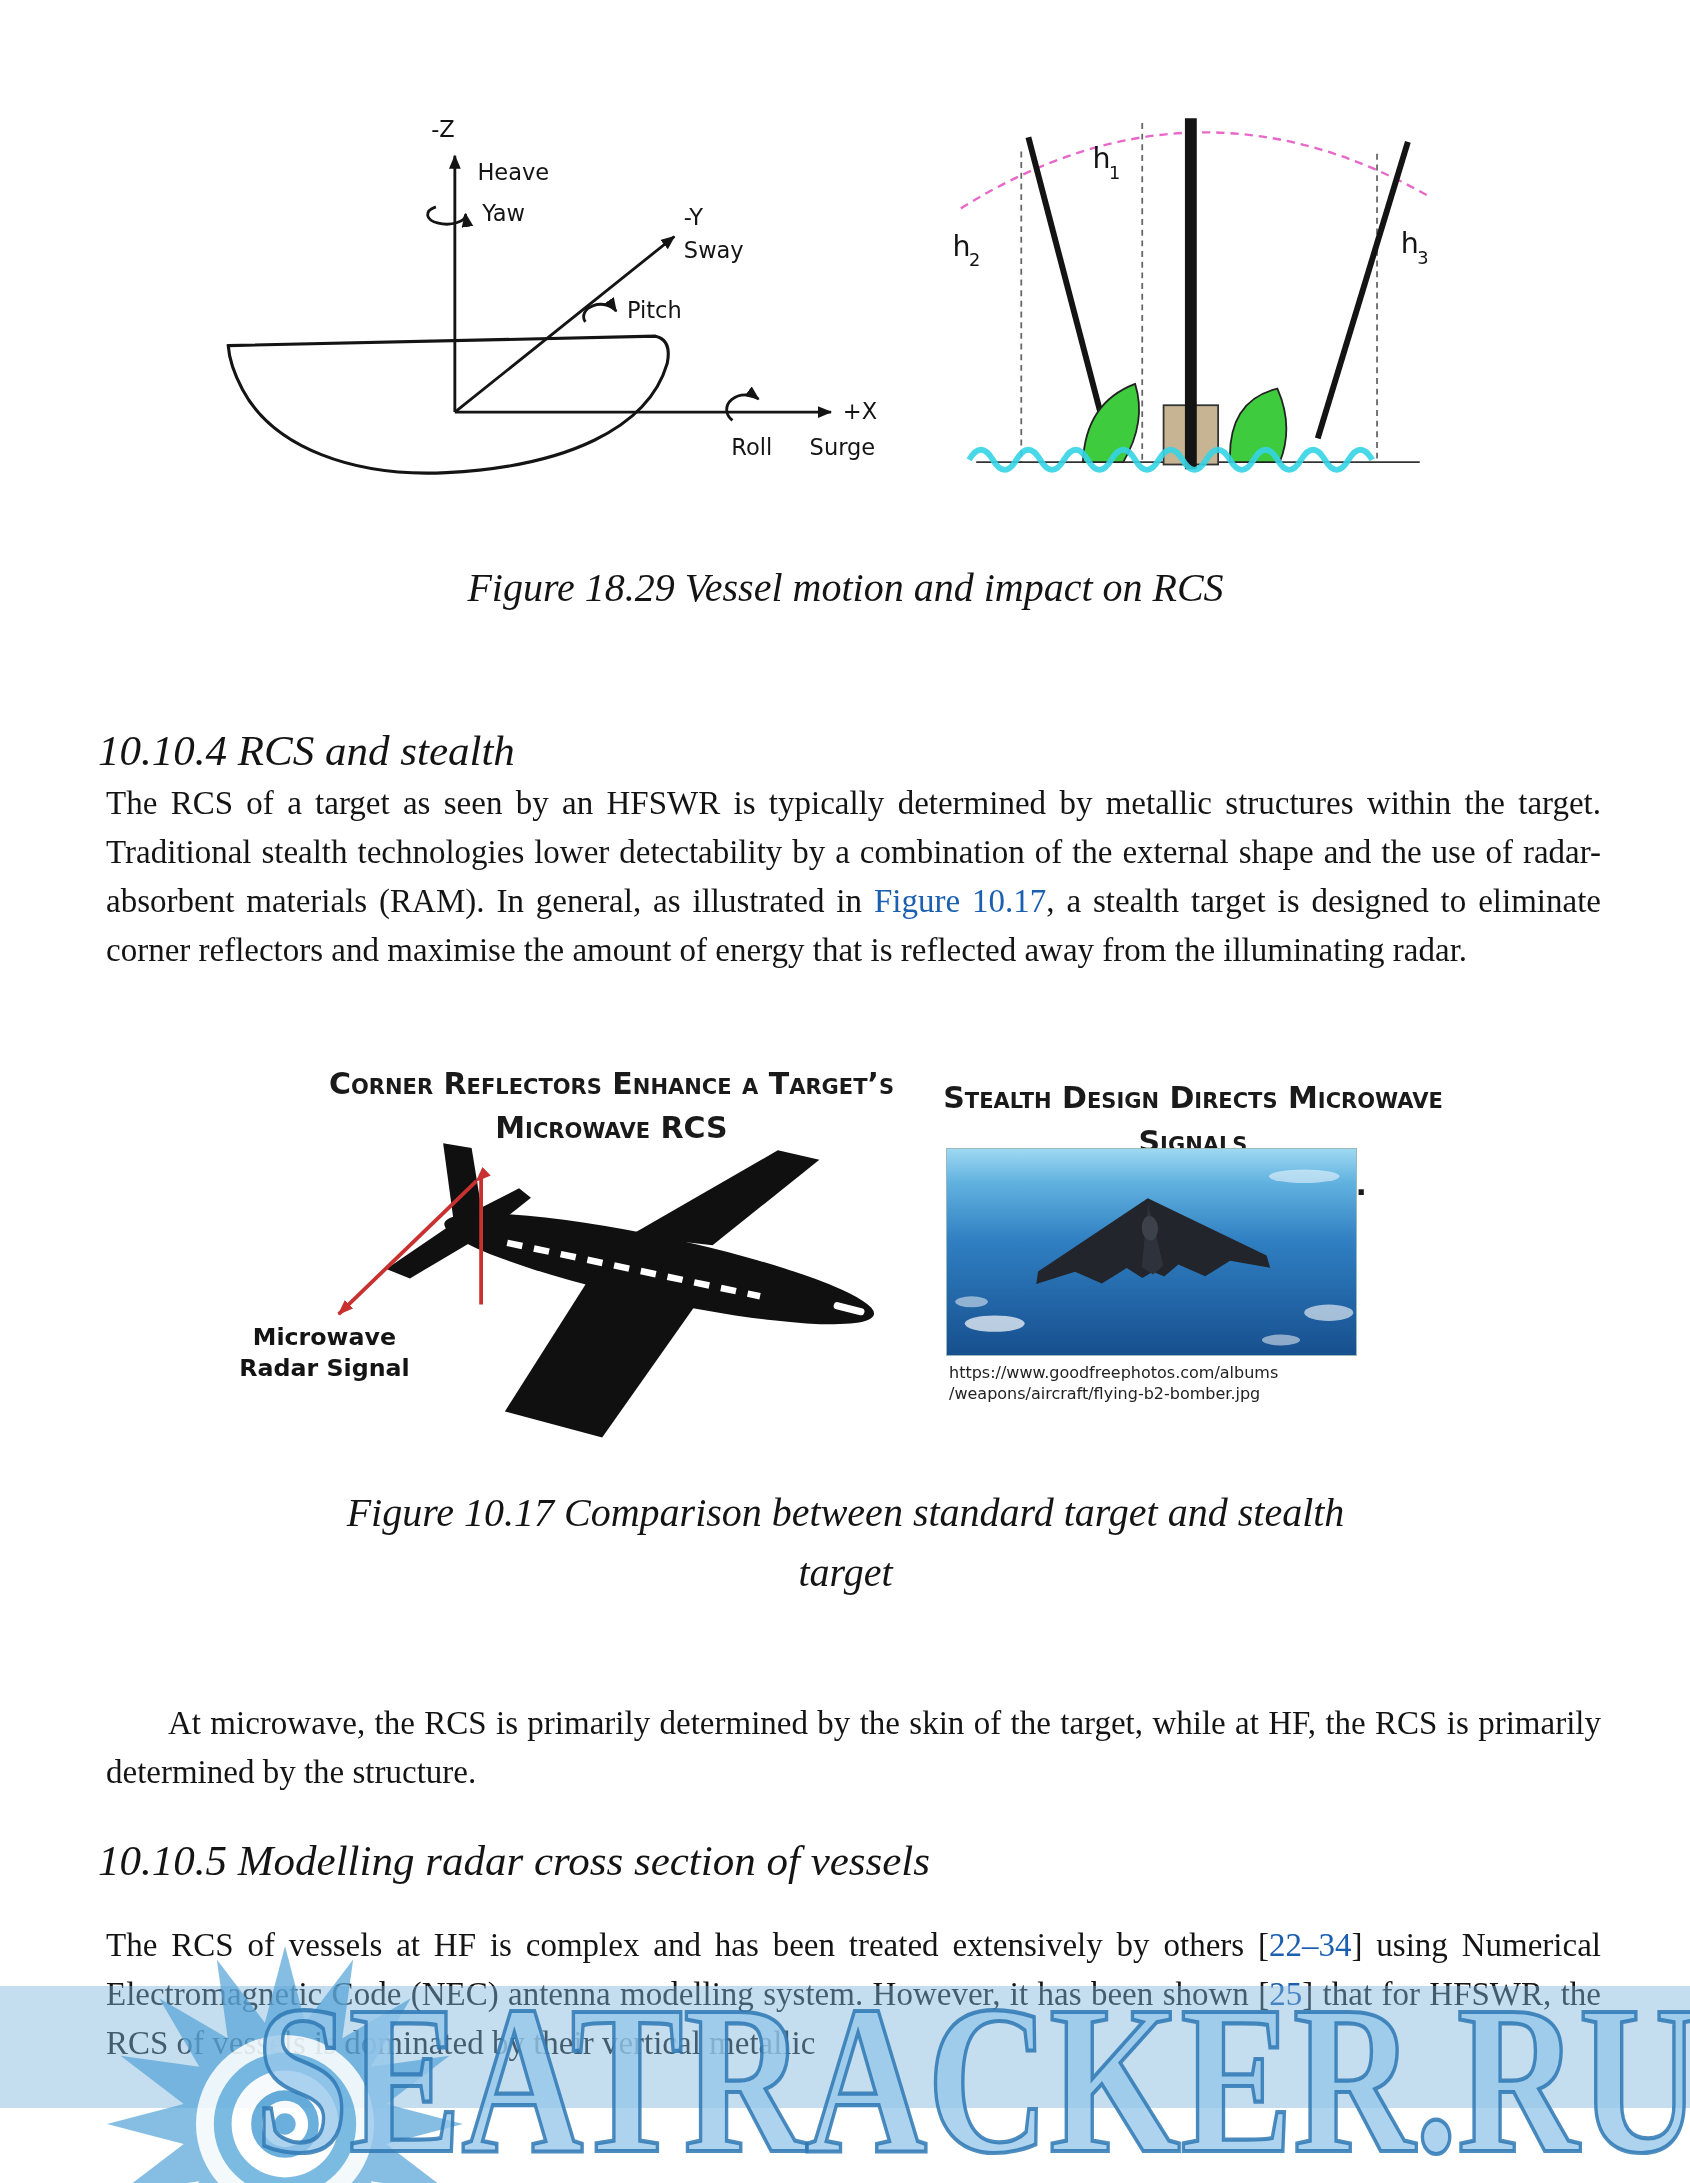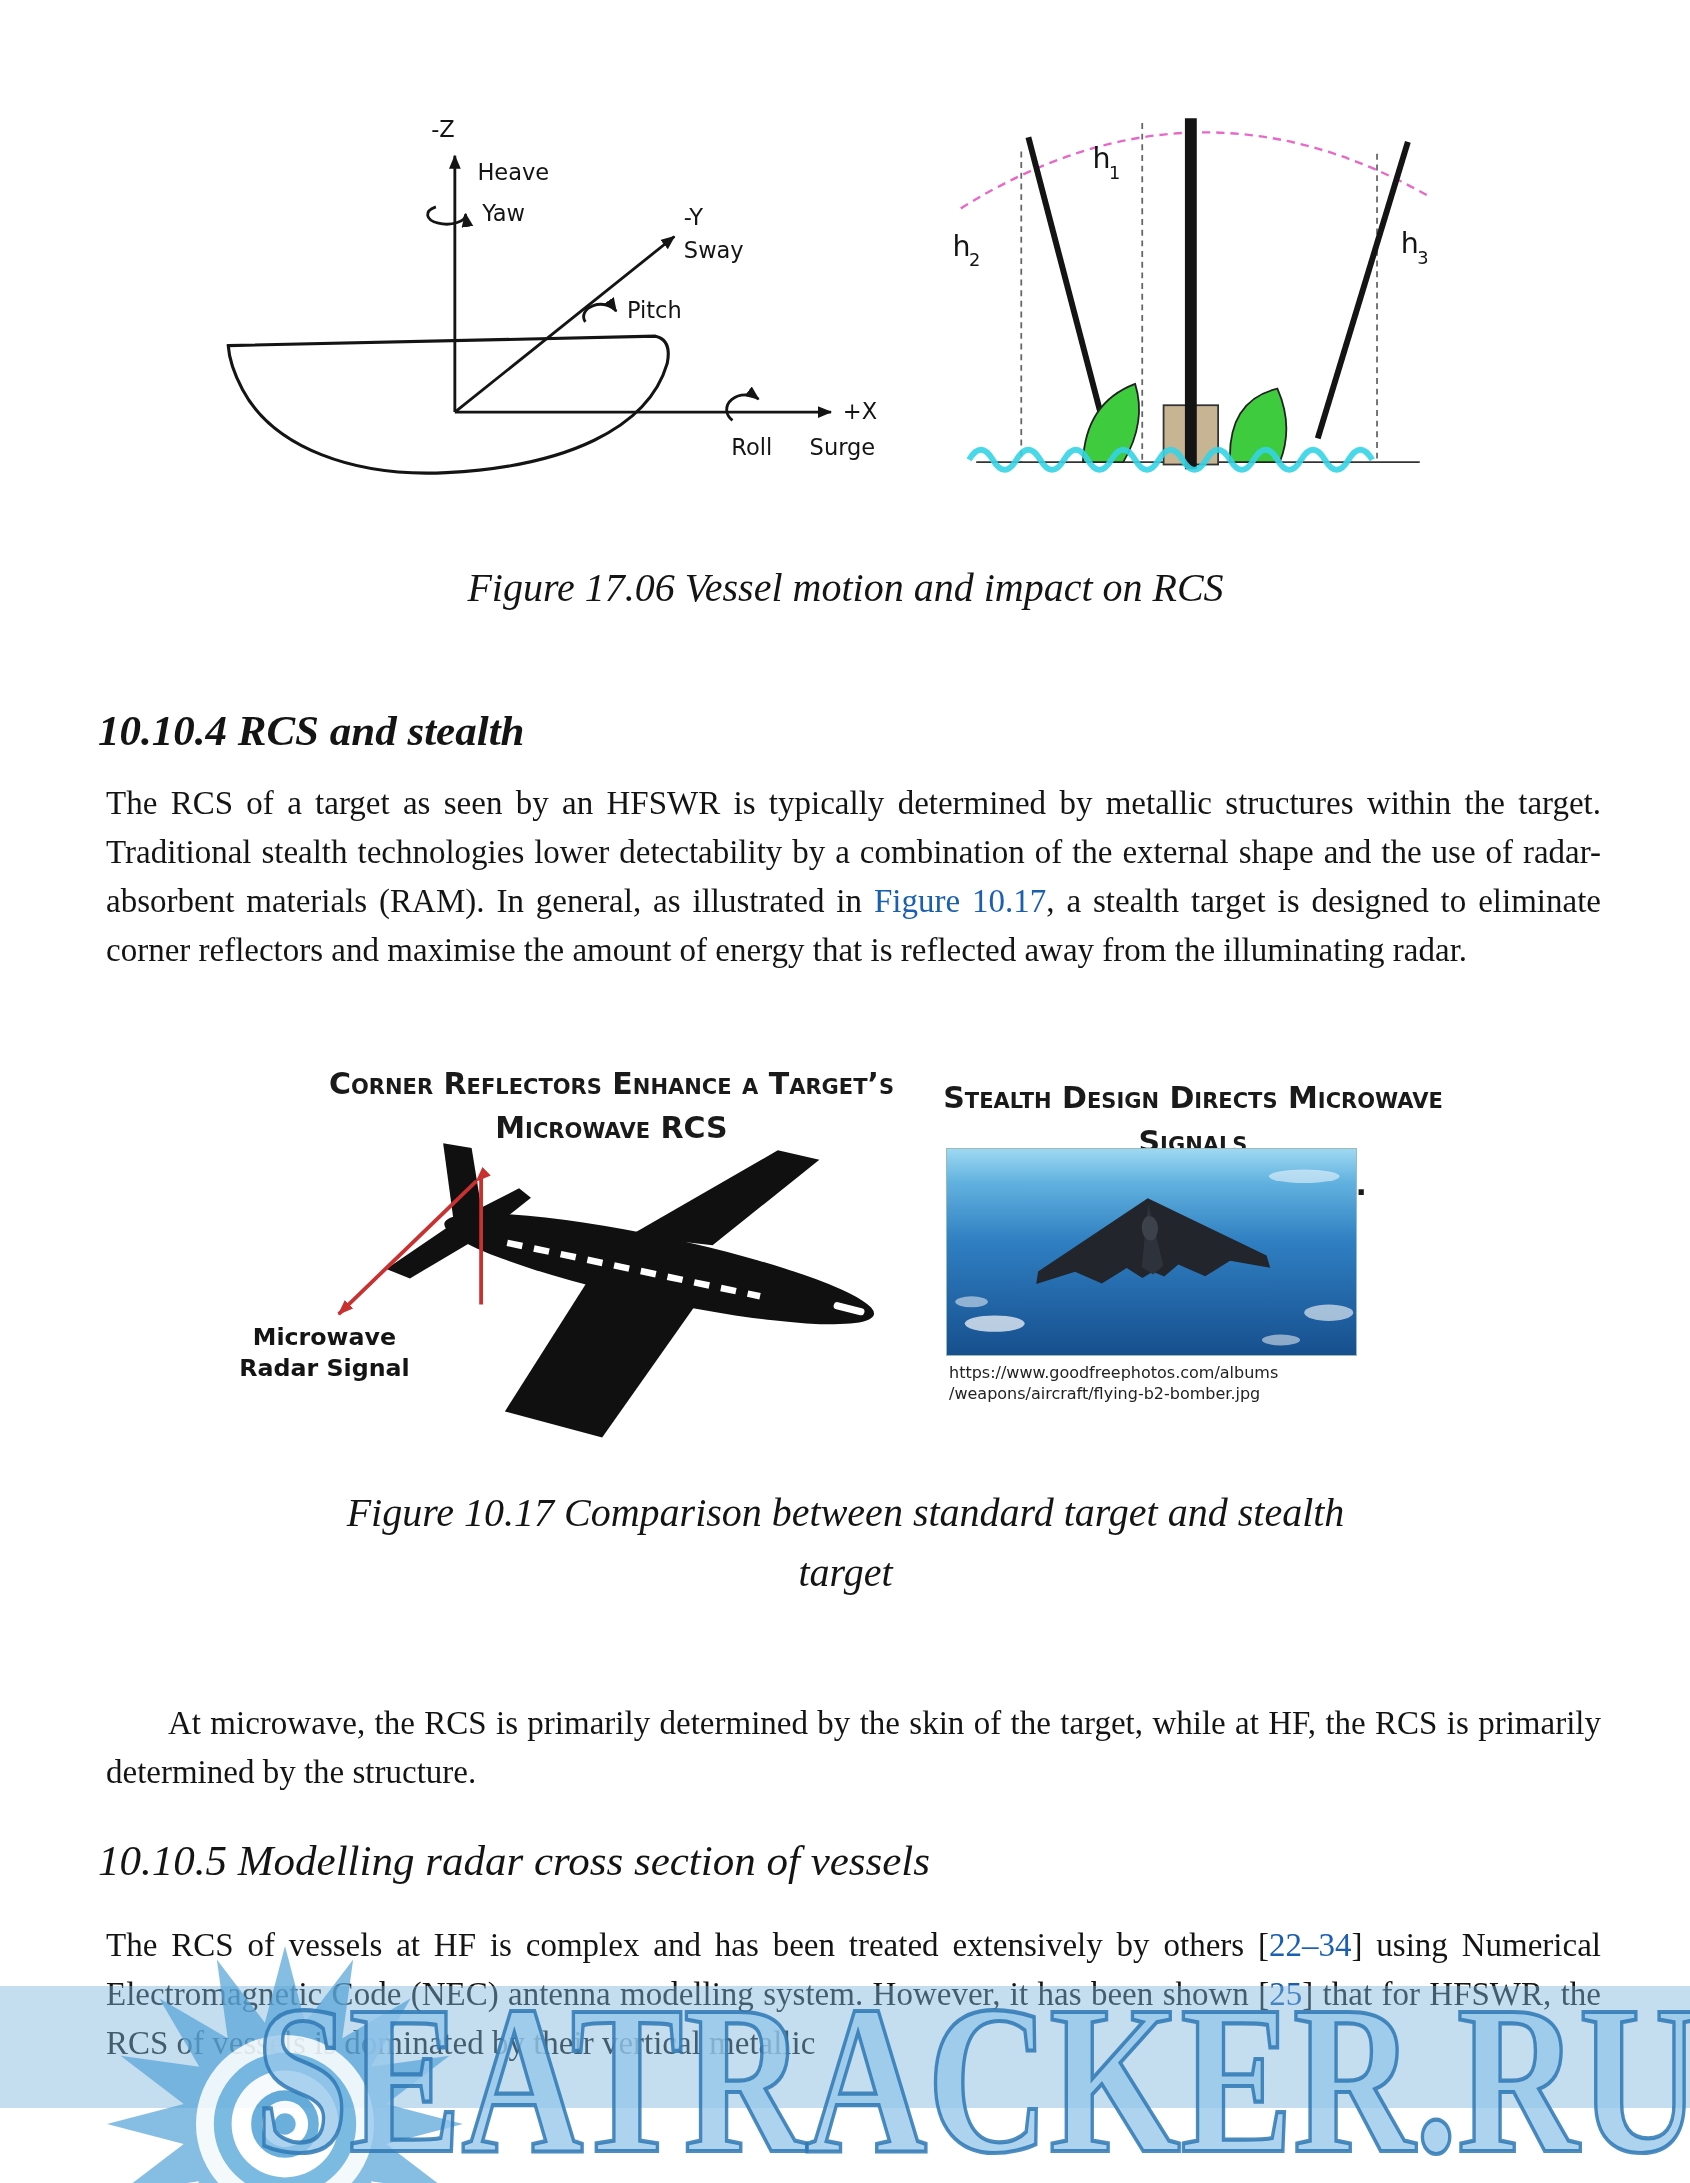--- a/index.html
+++ b/index.html
@@ -12,21 +12,21 @@
   .plane-svg{position:absolute;left:220px;top:1124px;width:724px;height:335px;}
   .b2-svg{position:absolute;left:946px;top:1148px;width:409px;height:206px;border:0.6px solid #9bb;}
 
   .figcap{position:absolute;left:104px;right:104px;text-align:center;
           font-style:italic;font-size:40px;line-height:1.5;color:#141414;}
   .cap16{top:558px;}
   .cap17{top:1483px;text-align:center;}
 
   .h2{position:absolute;left:98px;margin:0;font-size:43px;font-style:italic;
       font-weight:400;color:#141414;}
-  .h4{top:706px;font-weight:bold;}
+  .h4{top:726px;}
   .h5{top:1836px;}
 
   .body{position:absolute;left:98px;width:1495px;margin:8px;font-size:33px;
         line-height:1.49;text-align:justify;color:#141414;}
   .p1{top:771px;}
   .p2{top:1691px;text-indent:62px;}
   .p3{top:1913px;}
   .link{color:#1a5fb0;text-decoration:none;cursor:pointer;}
 
   .figtitle{position:absolute;text-align:center;font-family:"DejaVu Sans",sans-serif;
@@ -99,21 +99,21 @@
     <g font-family="'DejaVu Sans',sans-serif" fill="#141414">
       <text x="126" y="54" font-size="24">h</text>
       <text x="140" y="63" font-size="15">1</text>
       <text x="8" y="128" font-size="24">h</text>
       <text x="22" y="137" font-size="15">2</text>
       <text x="386" y="126" font-size="24">h</text>
       <text x="400" y="135" font-size="15">3</text>
     </g>
   </svg>
 
-  <div class="figcap cap16">Figure 17.06 Vessel motion and impact on RCS</div>
+  <div class="figcap cap16">Figure 18.29 Vessel motion and impact on RCS</div>
 
   <h2 class="h2 h4">10.10.4 RCS and stealth</h2>
 
   <p class="body p1"><span>The RCS of a target as seen by an HFSWR is typically determined by metallic structures within the target. Traditional stealth technologies lower detectability by a combination of the external shape and the use of radar-absorbent materials (RAM). In general, as illustrated in </span><a class="link">Figure 10.17</a><span>, a stealth target is designed to eliminate corner reflectors and maximise the amount of energy that is reflected away from the illuminating radar.</span></p>
 
   <div class="figtitle ft-left">
     <span>Corner Reflectors Enhance a Target’s</span><br>
     <span>Microwave RCS</span>
   </div>
   <div class="figtitle ft-right">

